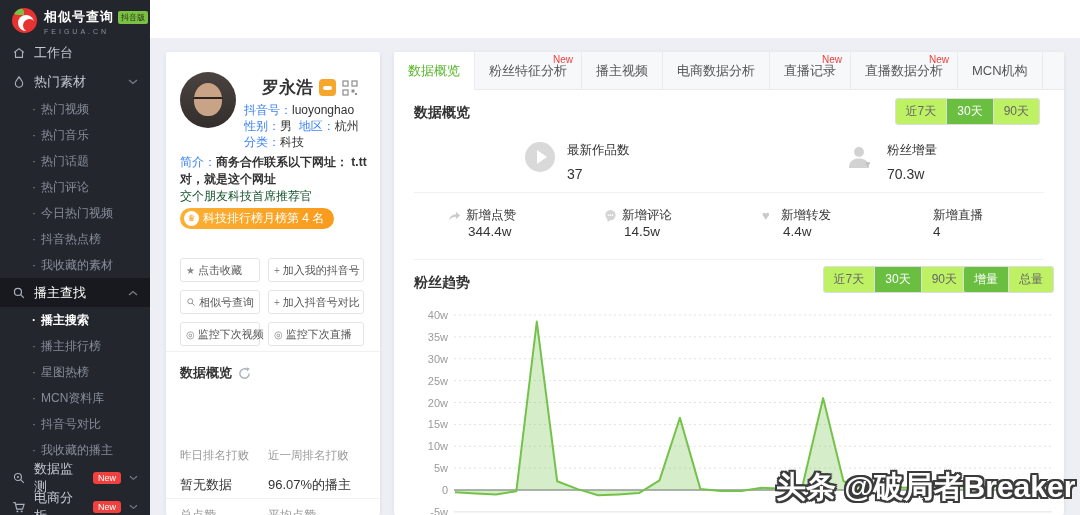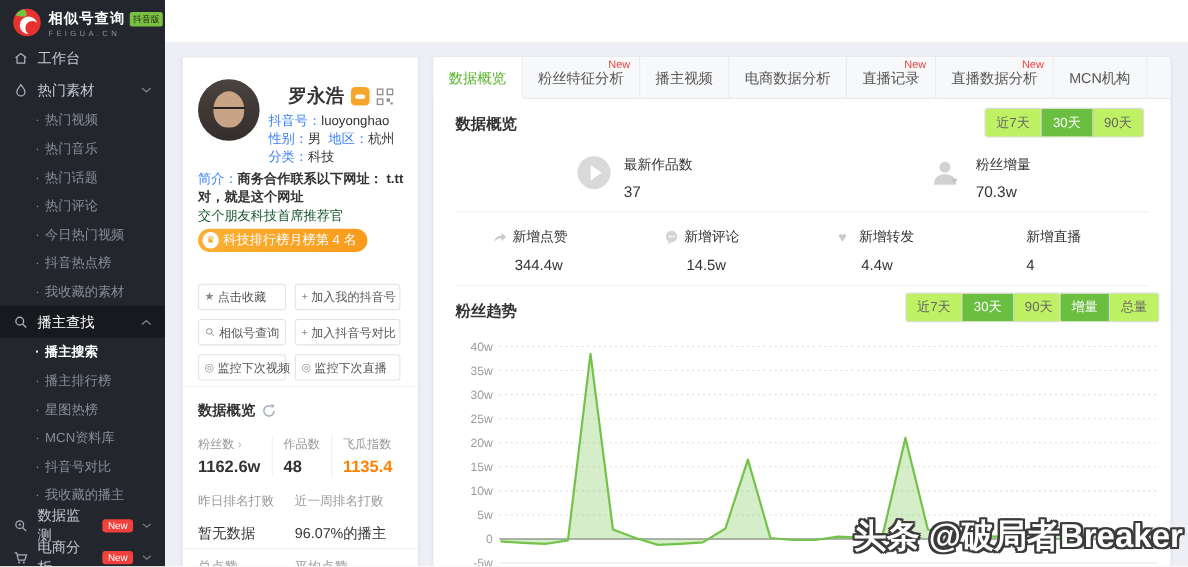--- a/index.html
+++ b/index.html
@@ -93,21 +93,21 @@
   .bs .val { font-size:14px; color:#333; margin-top:7px; }
   .icon-play { width:30px; height:30px; border-radius:50%; background:#d9d9d9; position:relative; flex:none; }
   .icon-play::after { content:''; position:absolute; left:12px; top:8px; border-left:10px solid #fff; border-top:7px solid transparent; border-bottom:7px solid transparent; }
   .bs-ico { width:30px; height:30px; flex:none; }
   .hr { height:1px; background:#f1f1f1; margin:0 20px; }
   .delta-stats { position:relative; height:54px; margin-top:12px; }
   .ds { position:absolute; top:2px; }
   .ds-top { display:flex; align-items:center; gap:4px; font-size:12.5px; color:#333; }
   .d-ico { width:15px; height:15px; flex:none; }
   .d-ico.heart { color:#c9c9c9; font-size:13px; line-height:15px; }
-  .ds-val { margin-left:21px; margin-top:9px; font-size:13.5px; color:#333; }
+  .ds-val { margin-left:21px; margin-top:0; font-size:13.5px; color:#333; }
   .ds.no-ico .ds-val { margin-left:0; }
   #trend-chart { display:block; margin-left:14px; }
 
   
   .watermark { position:absolute; left:776px; top:467px; font-size:30px; font-weight:bold; color:#fff; z-index:9; white-space:nowrap;
     text-shadow:-2px -2px 0 #3b3b3b, 2px -2px 0 #3b3b3b, -2px 2px 0 #3b3b3b, 2px 2px 0 #3b3b3b, 2px 0 0 #3b3b3b, -2px 0 0 #3b3b3b, 0 2px 0 #3b3b3b, 0 -2px 0 #3b3b3b; }
 </style>
 </head>
 <body>
 
@@ -278,34 +278,20 @@
     <div class="p-hr" style="top:299px"></div>
     <div class="p-ovtitle">
       <span>数据概览</span>
       <span class="refresh">
           <svg width="13" height="13" viewBox="0 0 14 14">
             <path d="M12 7 A5 5 0 1 1 9.5 2.7" fill="none" stroke="#a9b4c0" stroke-width="1.6"></path>
             <path d="M9 0.2 L12.8 1.8 L9.8 4.6 Z" fill="#a9b4c0"></path>
           </svg>
         </span>
     </div>
-    <div class="p-stats" id="profile-stats">
-        <div class="p-stat">
-          <div class="lbl">粉丝数 <span style="color:#bbb">›</span></div>
-                 <div class="val">1162.6w</div>
-        </div>
-        <div class="p-stat">
-          <div class="lbl">作品数</div>
-                 <div class="val">48</div>
-        </div>
-        <div class="p-stat">
-          <div class="lbl">飞瓜指数</div>
-                 <div class="val orange">1135.4</div>
-        </div>
-      </div>
     <div class="p-ranks" id="profile-ranks">
         <div class="p-rank">
           <div class="lbl">昨日排名打败</div>
                  <div class="val">暂无数据</div>
         </div>
         <div class="p-rank">
           <div class="lbl">近一周排名打败</div>
                  <div class="val">96.07%的播主</div>
         </div>
       </div>

